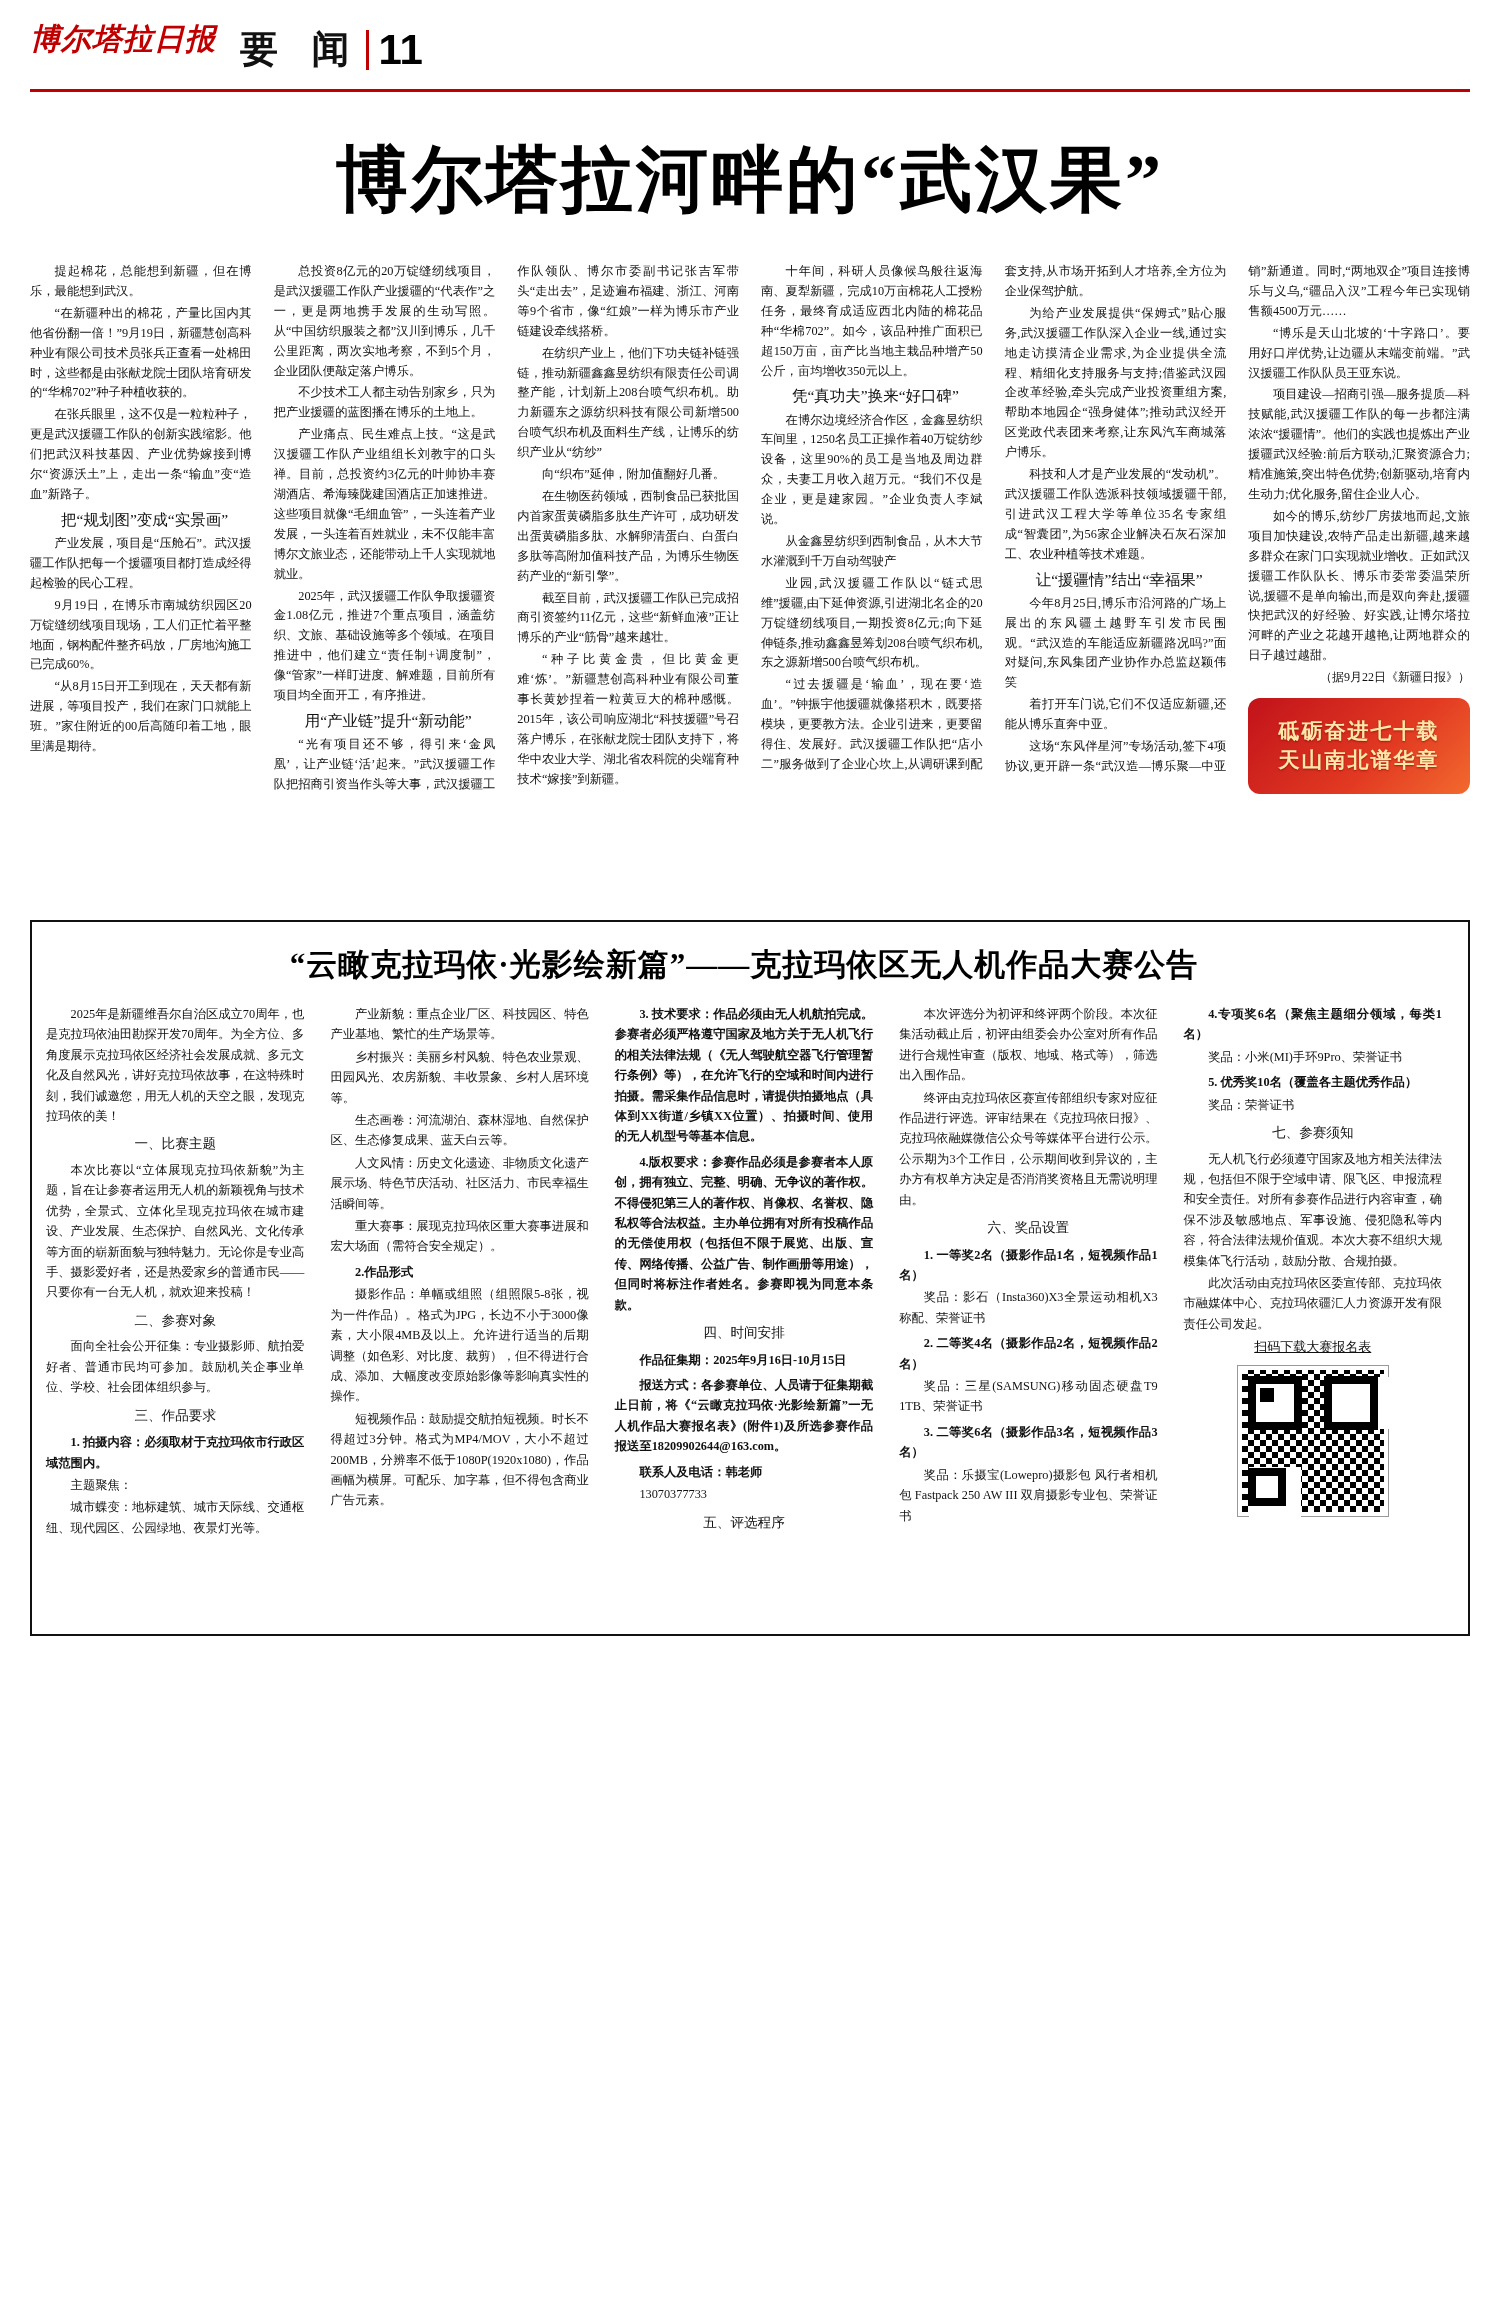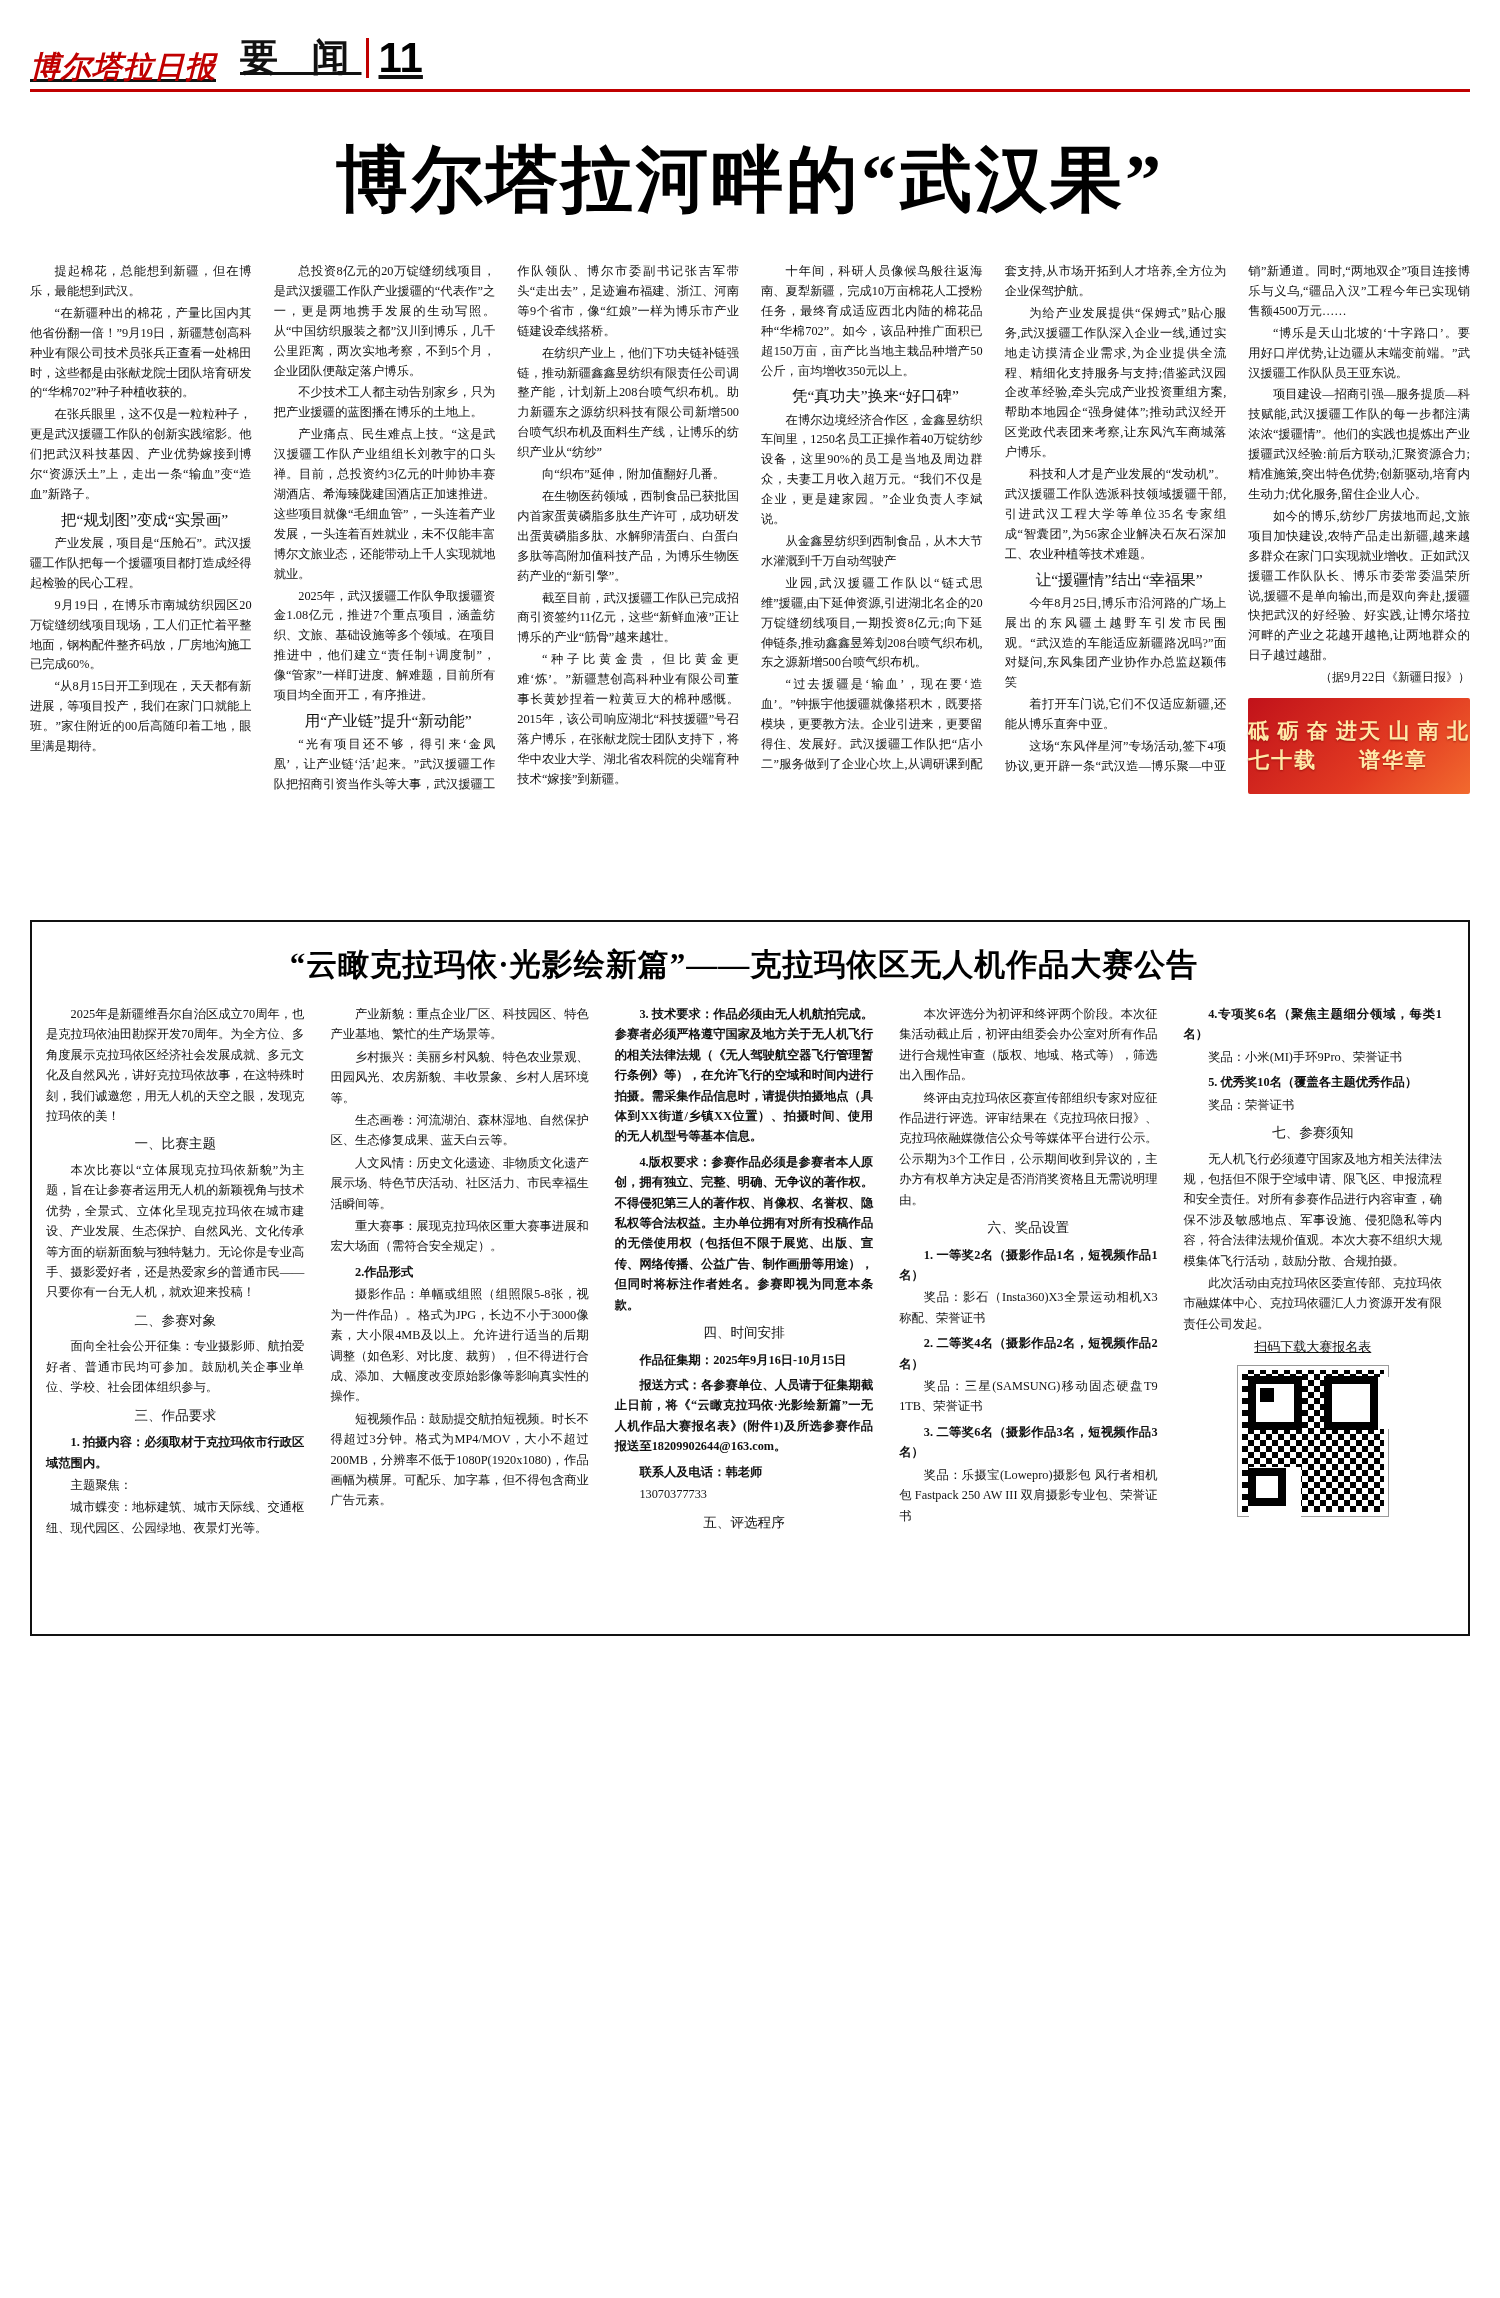--- a/index.html
+++ b/index.html
@@ -14,26 +14,25 @@
   .page {
     width: 1500px;
     height: 2298px;
     padding: 18px 30px 10px 30px;
     position: relative;
   }
 
   
   .masthead {
     display: flex;
-    align-items: flex-end;
+    align-items: flex-start;
     border-bottom: 3px solid #c00000;
     padding-bottom: 6px;
     margin-bottom: 0px;
     height: 74px;
-    text-decoration: underline;
   }
   .logo {
     width: 210px;
     flex: 0 0 210px;
     padding-top: 4px;
   }
   .logo-text {
     font-family: "Liberation Serif", serif;
     font-size: 30px;
     font-weight: bold;
@@ -114,23 +113,24 @@
     font-size: 12px;
     text-indent: 0;
     margin-top: 6px;
   }
   .promo-box {
     margin-top: 10px;
     height: 96px;
     background: linear-gradient(135deg,#c1121a,#e23a22 60%,#f26a2e);
     color: #ffe9a8;
     display: flex;
+    flex-direction: column;
     align-items: center;
     justify-content: center;
-    border-radius: 2px;
+    border-radius: 12px;
     break-inside: avoid;
   }
   .promo-box div {
     font-size: 21px;
     font-weight: bold;
     letter-spacing: 2px;
     line-height: 1.35;
     text-shadow: 0 1px 2px rgba(120,0,0,.6);
   }
 

